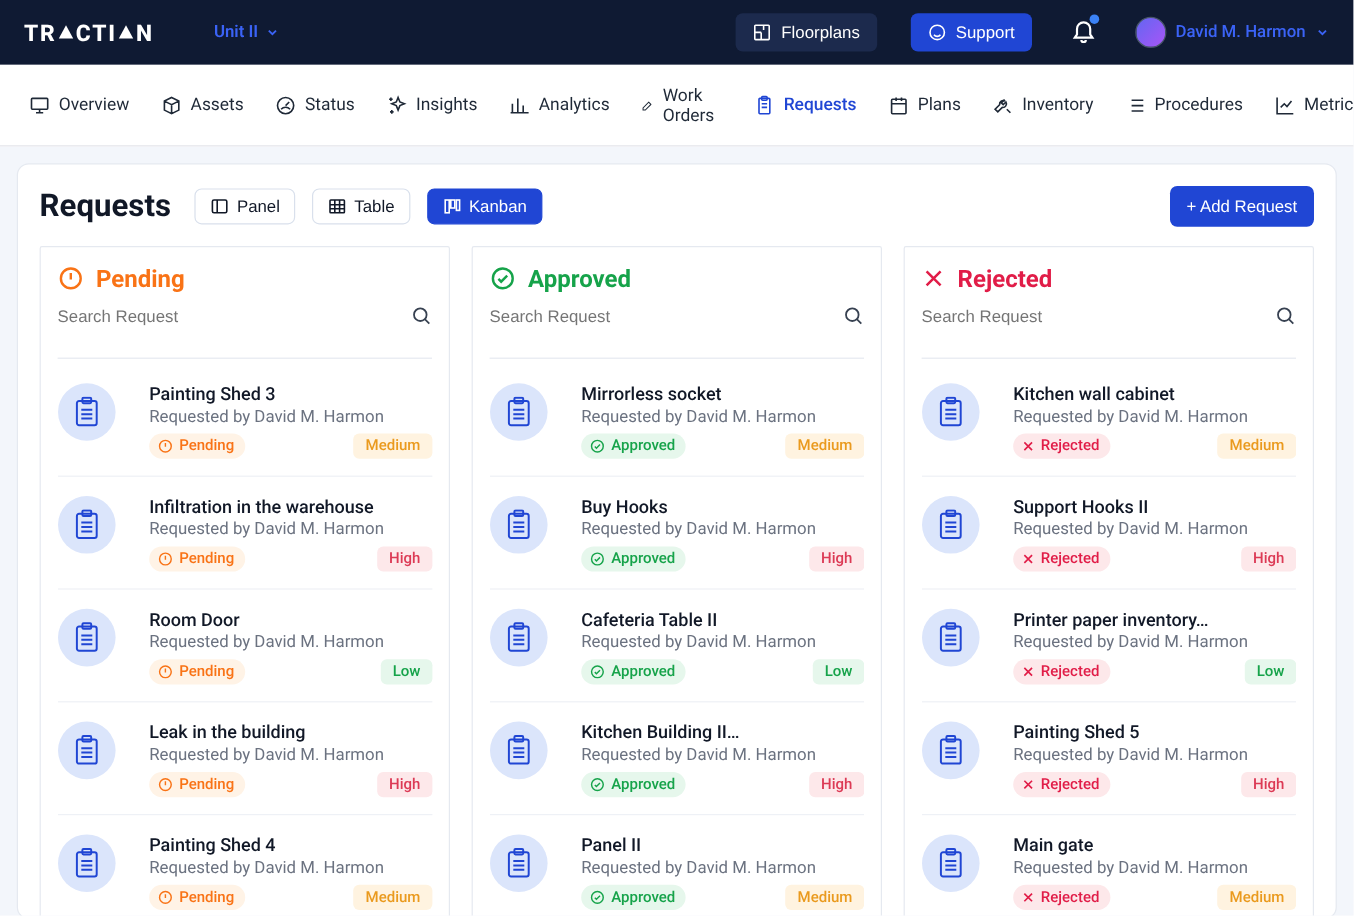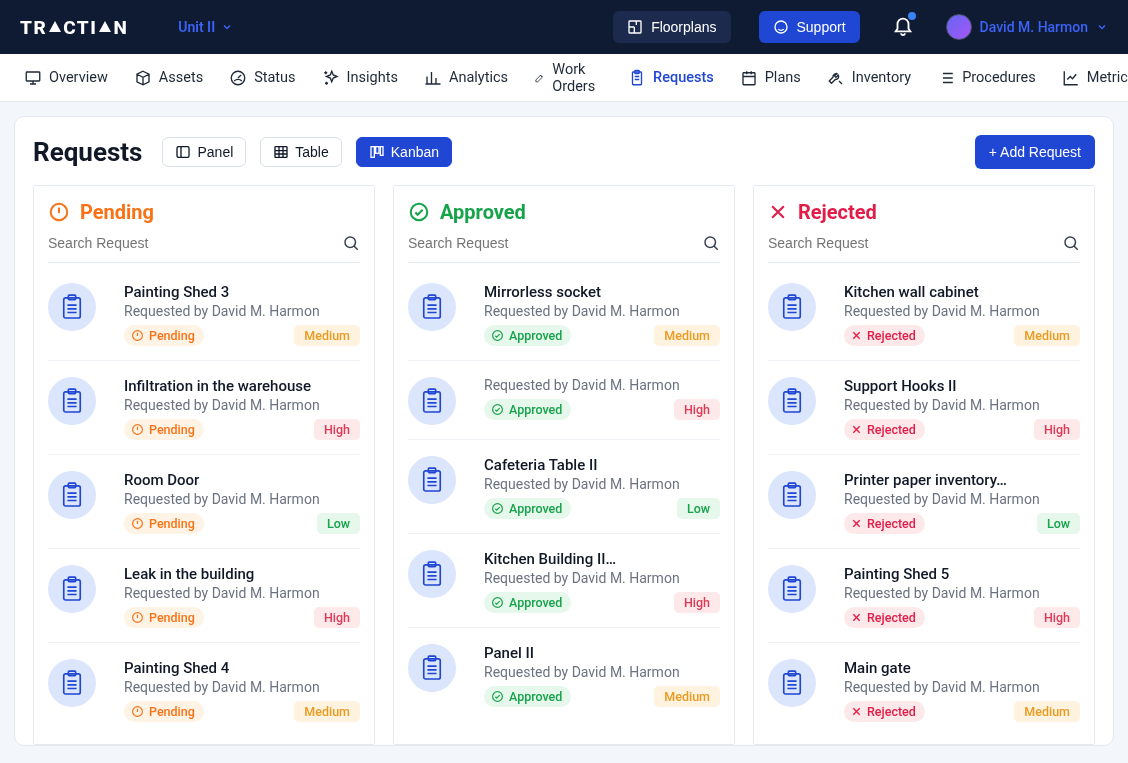--- a/index.html
+++ b/index.html
@@ -84,21 +84,21 @@
     color: #3b63f6; font-size: 14px; font-weight: 500;
     cursor: pointer;
   }
   .avatar {
     width: 26px; height: 26px; border-radius: 50%;
     background: linear-gradient(135deg,#6366f1,#a855f7);
     border: 1px solid #475569;
   }
   
   .navtabs {
-    height: 48px;
+    height: 68px;
     background: #fff;
     border-bottom: 1px solid #e5e7eb;
     display: flex;
     align-items: center;
     padding: 0 24px;
     gap: 26px;
   }
   .navtab {
     display: flex; align-items: center; gap: 7px;
     font-size: 14.5px; color: #1f2937;
@@ -163,21 +163,21 @@
     display: flex; align-items: center; gap: 10px;
     font-size: 20px; font-weight: 700;
     margin-bottom: 10px;
   }
   .col-title.pending { color: #f97316; }
   .col-title.approved { color: #16a34a; }
   .col-title.rejected { color: #e11d48; }
   .search-row {
     display: flex; align-items: center;
     border-bottom: 1px solid #e5e9f0;
-    padding-bottom: 10px; margin-bottom: 4px;
+    padding-bottom: 26px; margin-bottom: 4px;
   }
   .search-row input {
     border: none; outline: none;
     font-size: 14px; color: #6b7280;
     flex: 1; background: transparent;
   }
   .search-icon { width: 18px; height: 18px; color: #374151; }
   .list { overflow-y: auto; flex: 1; }
   .item {
     display: flex; gap: 28px;
@@ -546,20 +546,21 @@
             </div>
             <div class="item">
               <div class="doc-icon">
                 <svg viewBox="0 0 24 28" fill="none" stroke="#2046d4" stroke-width="1.8">
                   <rect x="3" y="4" width="18" height="22" rx="2"></rect>
                   <rect x="8" y="1" width="8" height="5" rx="1"></rect>
                   <path d="M7 12h10M7 16h10M7 20h10"></path>
                 </svg>
               </div>
               <div class="item-body">
+                <div class="item-title">Buy Hooks</div>
                 <div class="item-sub">Requested by David M. Harmon</div>
                 <div class="badges">
                   <span class="status-pill approved">
                     <svg width="13" height="13" viewBox="0 0 24 24" fill="none" stroke="currentColor" stroke-width="2.2">
                       <circle cx="12" cy="12" r="9"></circle>
                       <path d="M8 12.5l2.5 2.5L16 9.5"></path>
                     </svg>
                     <span>Approved</span>
                   </span>
                   <span class="prio-pill prio-High">High</span>

